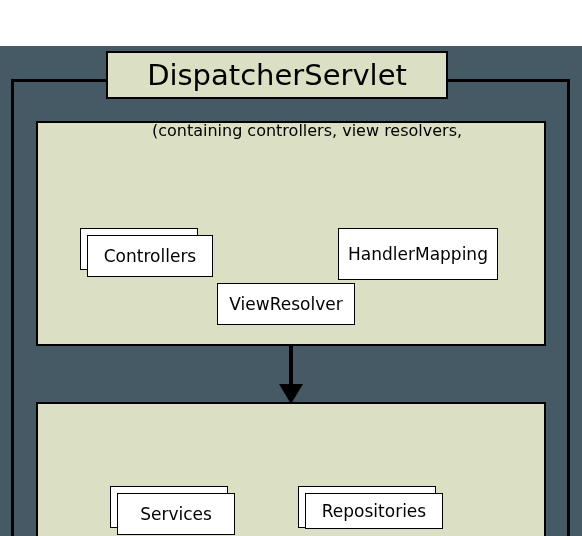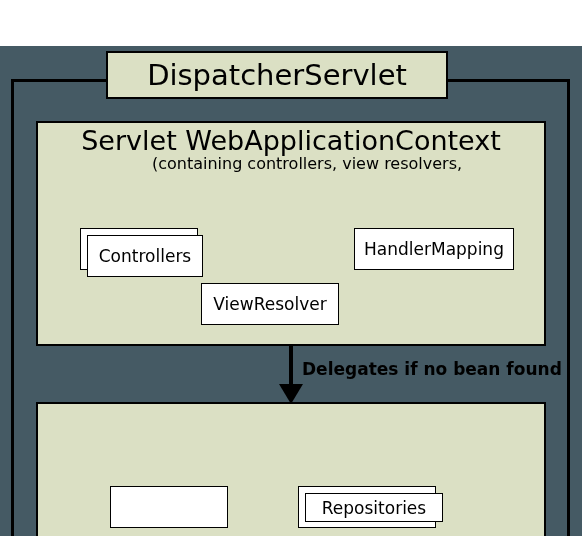--- a/index.html
+++ b/index.html
@@ -125,36 +125,35 @@
 
 <div class="canvas">
 
   <div class="outer-frame"></div>
 
   <div class="title-box">
     <span class="title-text">DispatcherServlet</span>
   </div>
 
   <div class="context-box servlet-ctx">
-    <div class="ctx-heading">Servlet WebApplicationContext</div>
     <div class="ctx-sub">(containing controllers, view resolvers,</div>
 
     <div class="shadow" style="left:42px; top:105px; width:118px; height:42px;"></div>
-    <div class="component" style="left:49px; top:112px; width:116px; height:42px;">Controllers</div>
+    <div class="component" style="left:49px; top:112px; width:126px; height:42px;">Controllers</div>
 
-    <div class="component" style="left:163px; top:160px; width:138px; height:42px;">ViewResolver</div>
+    <div class="component" style="left:179px; top:160px; width:138px; height:42px;">ViewResolver</div>
 
-    <div class="component" style="left:316px; top:105px; width:160px; height:42px;">HandlerMapping</div>
+    <div class="component" style="left:300px; top:105px; width:160px; height:52px;">HandlerMapping</div>
   </div>
 
   <div class="arrow-line"></div>
   <div class="arrow-head"></div>
-  <div class="arrow-label">Delegates if no bean found</div>
 
   <div class="context-box root-ctx">
 
     <div class="shadow" style="left:72px; top:82px; width:118px; height:42px;"></div>
+    <div class="component" style="left:79px; top:89px; width:118px; height:42px;">Services</div>
 
     <div class="shadow" style="left:260px; top:82px; width:138px; height:42px;"></div>
-    <div class="component" style="left:267px; top:89px; width:138px; height:29px;">Repositories</div>
+    <div class="component" style="left:267px; top:89px; width:138px; height:36px;">Repositories</div>
   </div>
 
 </div>
 
 </body></html>

